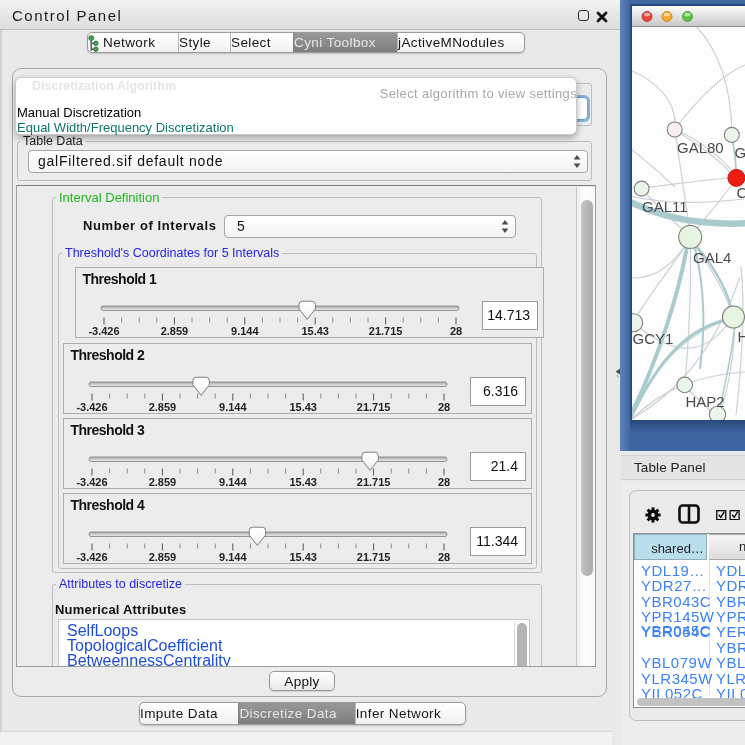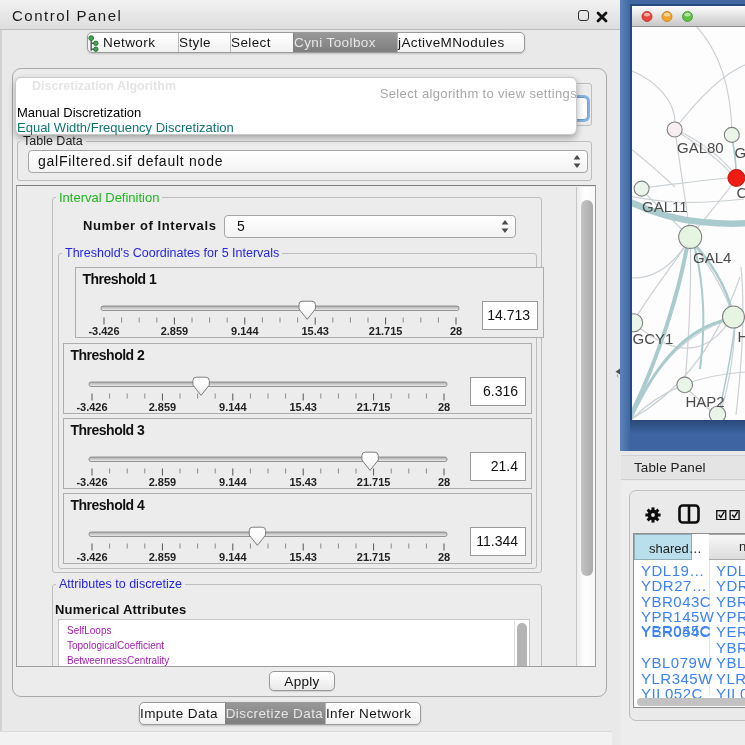--- a/index.html
+++ b/index.html
@@ -216,33 +216,33 @@
         <text x="309.6" y="39" font-size="11" font-weight="bold" fill="#222" text-anchor="middle" font-family="Liberation Sans">21.715</text>
         <text x="380" y="39" font-size="11" font-weight="bold" fill="#222" text-anchor="middle" font-family="Liberation Sans">28</text>
         <path d="M 185.2 13 L 185.2 8.6 Q 185.2 5.2 188.6 5.2 L 198.2 5.2 Q 201.6 5.2 201.6 8.6 L 201.6 13 L 193.4 23.4 Z" fill="url(#thg)" stroke="#7d7d7d" stroke-width="1"></path>
       </svg>
       <div class="vbox">11.344</div>
     </div>
 <div class="fs" style="left:35px;top:397.5px;width:490px;height:120px"></div>
 <div class="flb" style="left:39px;top:390.5px;color:#2525e6">Attributes to discretize</div>
 <div class="a" style="left:38px;top:415.5px;font-size:13px;letter-spacing:0.2px;font-weight:bold;color:#111">Numerical Attributes</div>
 <div class="a" style="left:41px;top:432.5px;width:472px;height:60px;background:#fff;border:1px solid #c6c6c6">
-      <div style="padding:3px 16px 0 8px;font-size:10px;color:#a21caf;line-height:15.4px">SelfLoops<br>TopologicalCoefficient<br>BetweennessCentrality</div>
+      <div style="padding:3px 16px 0 8px;font-size:16px;color:#1d4ed8;line-height:15.4px">SelfLoops<br>TopologicalCoefficient<br>BetweennessCentrality</div>
       <div style="position:absolute;right:1px;top:1px;width:14px;height:58px;background:#fdfdfd;border-left:1px solid #ddd">
         <div style="position:absolute;left:1.5px;top:2px;width:10px;height:54px;border-radius:5px;background:#b4b4b4"></div>
       </div>
     </div>
 </div>
 
 <div class="a" style="left:576px;top:187px;width:19px;height:479px;background:linear-gradient(to right,#ededed,#ffffff 45%,#f7f7f7);border-left:1px solid #c6c6c6"></div>
 <div class="a" style="left:580.5px;top:200px;width:12.5px;height:376px;border-radius:6.5px;background:linear-gradient(to right,#c4c4c4,#aaaaaa)"></div>
 
 <div class="a" style="left:269px;top:671px;width:66px;height:20px;background:linear-gradient(#ffffff,#e9e9e9);border:1px solid #979797;border-radius:5px;font-size:13.5px;letter-spacing:0.3px;color:#111;text-align:center;line-height:19px;box-shadow:0 1px 1px rgba(0,0,0,0.12)">Apply</div>
 
-<div class="seg" style="left:139px;top:702px;width:282px;height:23px">
+<div class="seg" style="left:139px;top:702px;width:327px;height:23px">
  <div style="width:99px">Impute Data</div>
  <div class="on" style="width:117px">Discretize Data</div>
  <div style="width:111px">Infer Network</div>
 </div>
 <div class="a" style="left:0;top:731px;width:612px;height:14px;background:#f2f2f2;border-top:1px solid #dadada"></div>
 
 <div class="a" style="left:15px;top:77px;width:562px;height:58px;background:#ffffff;border:1px solid #c9c9c9;border-radius:6px;box-shadow:0 3px 7px rgba(0,0,0,0.32);z-index:40"></div>
 <div class="a" style="left:32px;top:79px;font-size:12.5px;font-weight:bold;color:#e5e5e5;z-index:41">Discretization Algorithm</div>
 <div class="a" style="left:15px;top:86px;width:562px;height:15px;text-align:right;font-size:13px;letter-spacing:0.35px;color:#a8a8a8;z-index:41">Select algorithm to view settings</div>
 <div class="a" style="left:17px;top:105px;font-size:13px;font-weight:normal;color:#000;z-index:41">Manual Discretization</div>
@@ -337,21 +337,21 @@
  <rect x="1.5" y="1.5" width="19" height="17" rx="3.2" fill="none" stroke="#0d0d0d" stroke-width="2.6"></rect>
  <line x1="11" y1="2" x2="11" y2="18" stroke="#0d0d0d" stroke-width="2.6"></line>
 </svg>
 <svg class="a" style="left:715.5px;top:509.5px" width="25" height="10.5" viewBox="0 0 26 11">
  <rect x="0.7" y="0.7" width="9.4" height="9.4" fill="none" stroke="#111" stroke-width="1.4"></rect>
  <path d="M2.8 5 L5 7.6 L8.6 1.8" stroke="#111" stroke-width="1.5" fill="none"></path>
  <rect x="14.7" y="0.7" width="9.4" height="9.4" fill="none" stroke="#111" stroke-width="1.4"></rect>
  <path d="M16.8 5 L19 7.6 L22.6 1.8" stroke="#111" stroke-width="1.5" fill="none"></path>
 </svg>
 <div class="a" style="left:633px;top:532.5px;width:112px;height:175px;background:#fff;border:1px solid #8f8f8f;border-right:none;overflow:hidden">
-    <div style="position:absolute;left:0;top:0;width:58px;height:26px;background:#badfec;border:1px solid #90aeb9;font-size:13px;color:#222;text-align:center;line-height:28px;padding-left:14px">shared…</div>
+    <div style="position:absolute;left:0;top:0;width:73px;height:26px;background:#badfec;border:1px solid #90aeb9;font-size:13px;color:#222;text-align:center;line-height:28px;padding-left:14px">shared…</div>
     <div style="position:absolute;left:75px;top:0;width:37px;height:26px;background:linear-gradient(#f7f7f7,#dcdcdc);border:1px solid #a8a8a8;border-left:none"></div>
     <div style="position:absolute;left:105px;top:1px;font-size:13px;color:#222;line-height:24px">nam</div>
     <div style="position:absolute;left:74.5px;top:26px;width:1px;height:135px;background:#e4e4e4"></div>
     <div class="rowt" style="left:7px;top:28.3px">YDL19…</div>
     <div class="rowt" style="left:82px;top:28.3px">YDL1</div>
     <div class="rowt" style="left:7px;top:43.7px">YDR27…</div>
     <div class="rowt" style="left:82px;top:43.7px">YDR2</div>
     <div class="rowt" style="left:7px;top:59.1px">YBR043C</div>
     <div class="rowt" style="left:82px;top:59.1px">YBR0</div>
     <div class="rowt" style="left:7px;top:74.5px">YPR145W</div>

